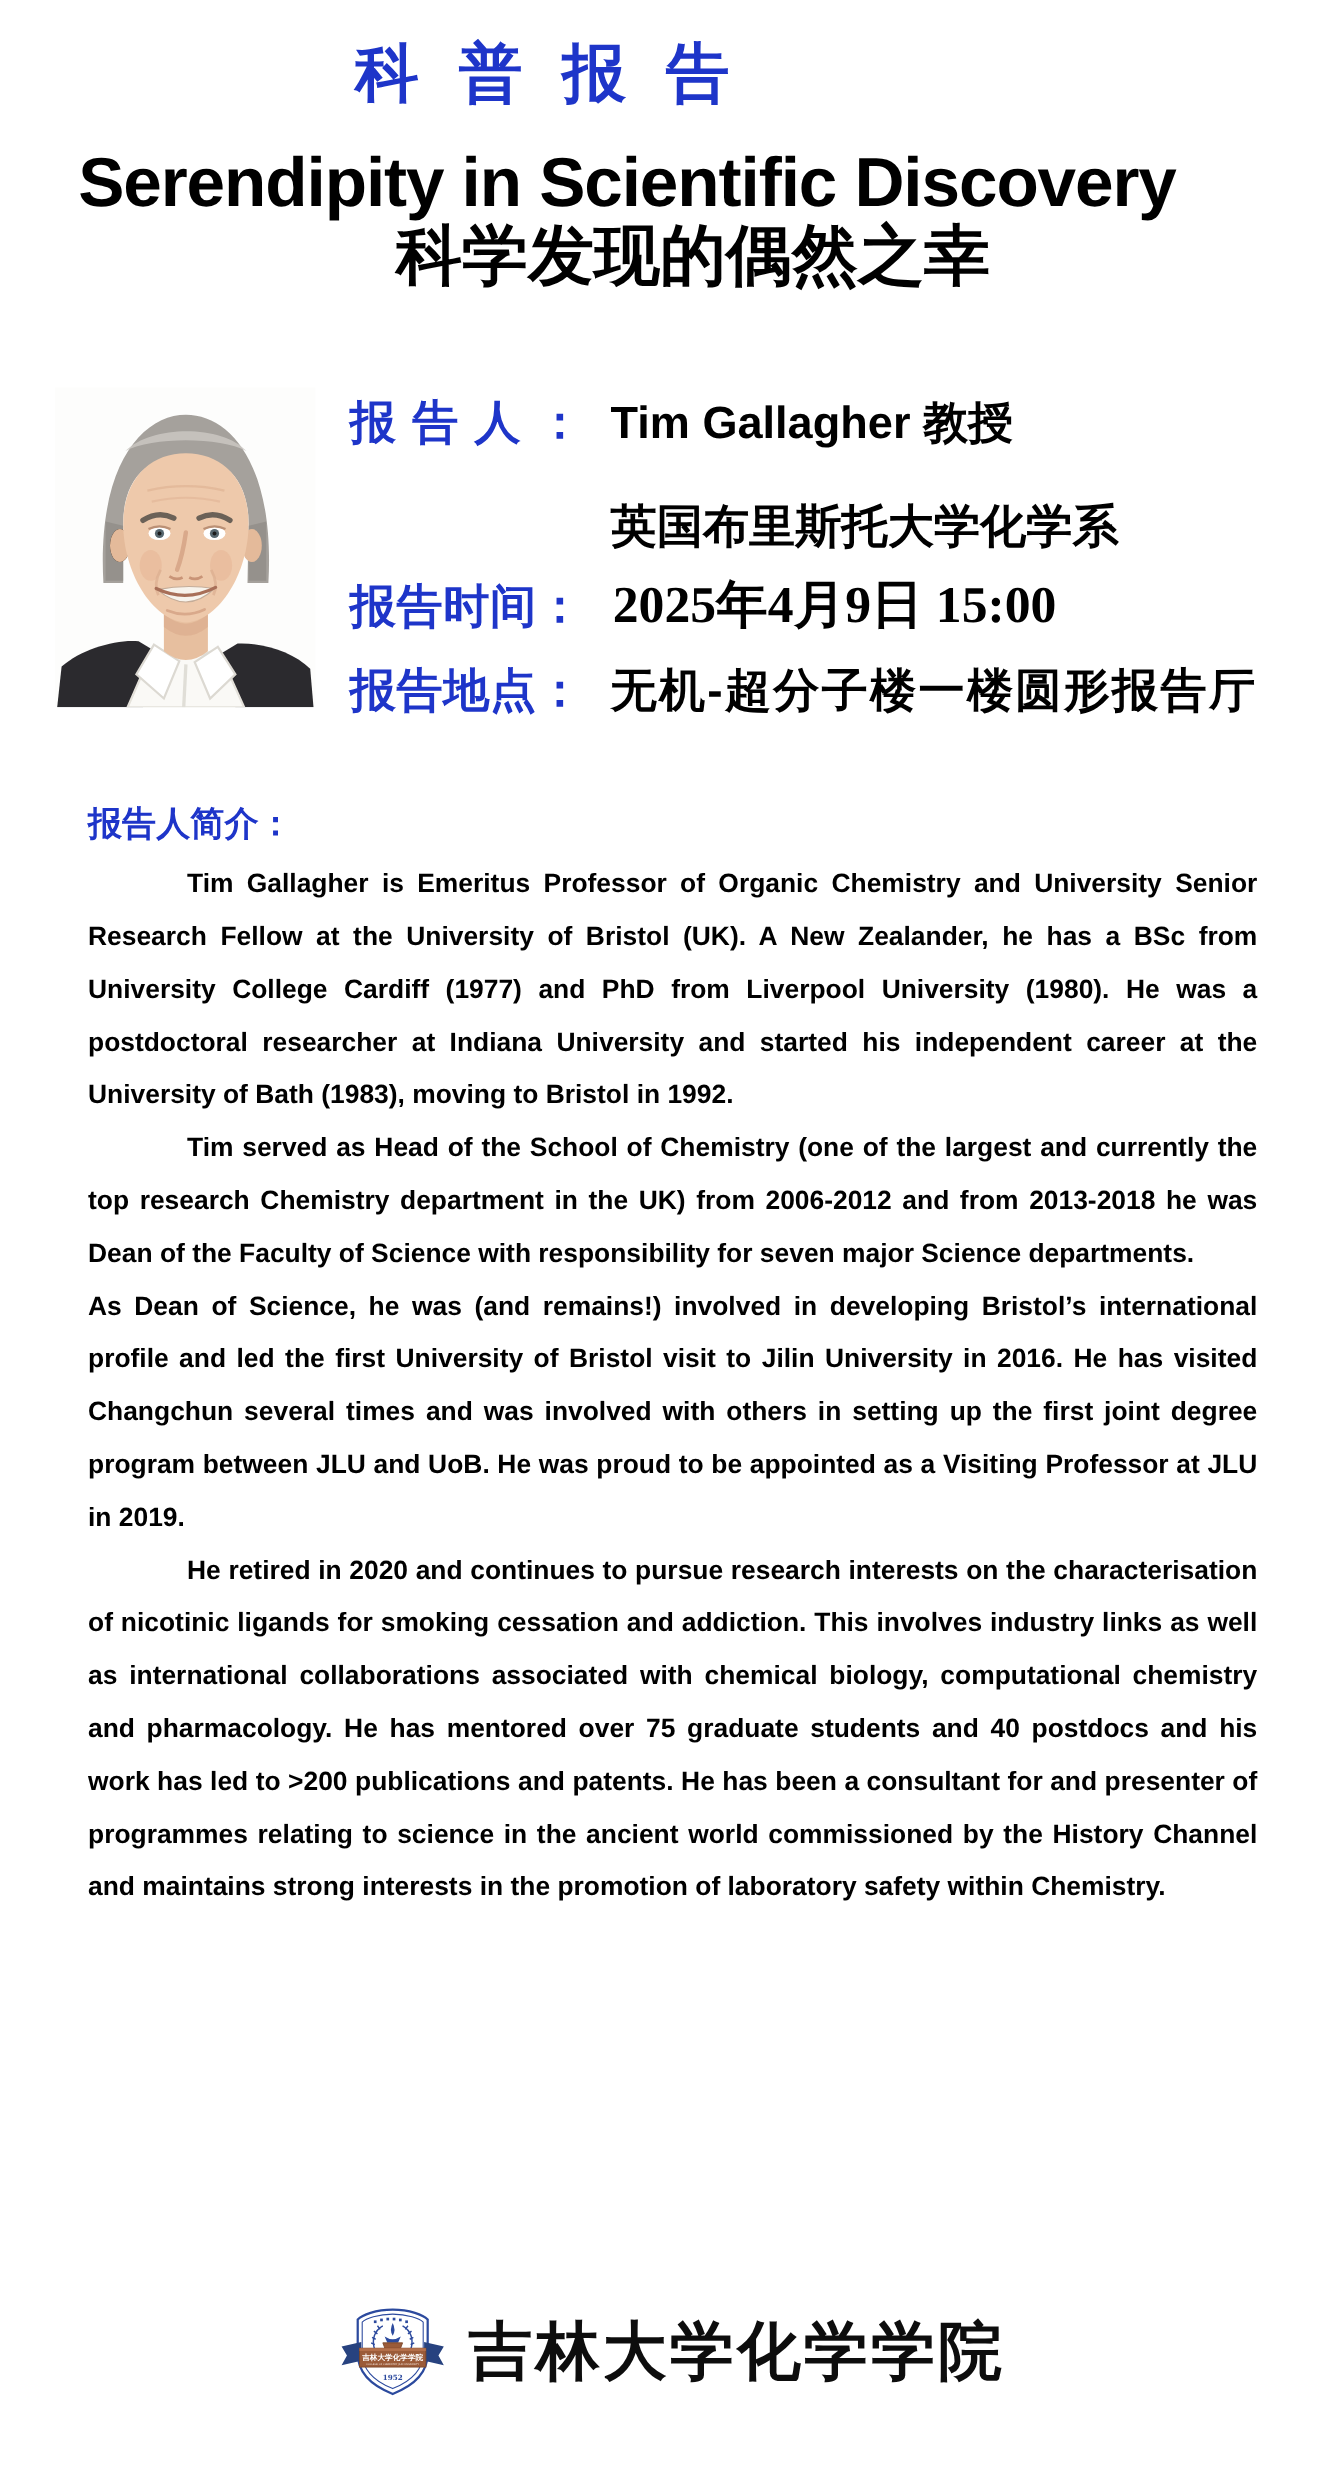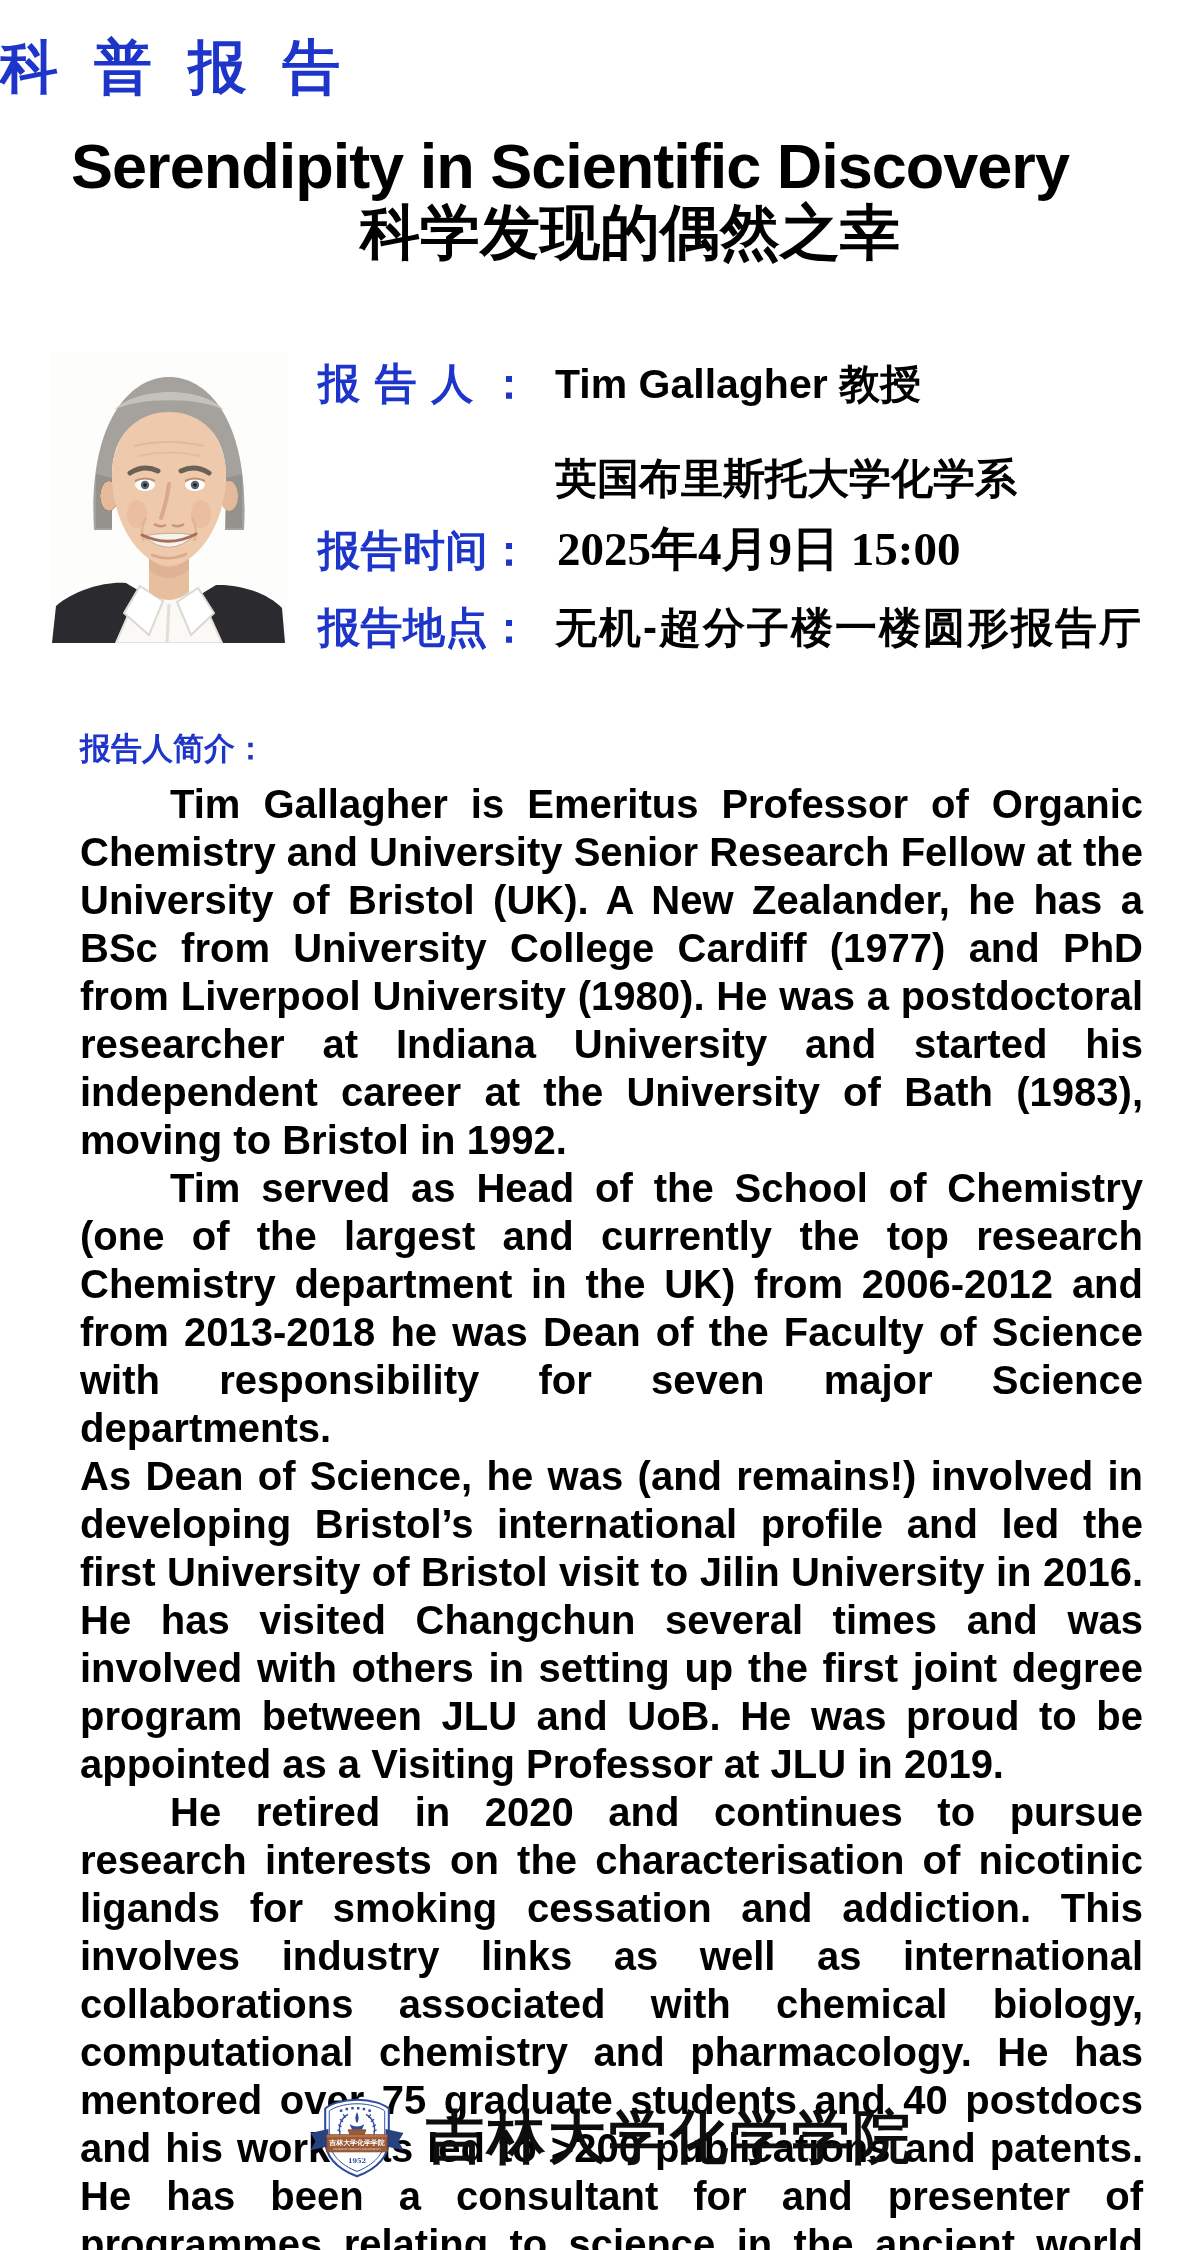--- a/index.html
+++ b/index.html
@@ -2,21 +2,21 @@
 <html><head>
 <meta charset="utf-8">
 <style>
   html,body{margin:0;padding:0;background:#ffffff;}
   .page{
     position:relative;width:1200px;height:2250px;background:#ffffff;overflow:hidden;
     font-family:"Liberation Sans","DejaVu Sans",sans-serif;color:#000;
   }
   
   .banner{
-    position:absolute;top:34px;left:0;width:996px;text-align:left;
+    position:absolute;top:34px;left:0;width:996px;text-align:center;
     font-size:58px;font-weight:bold;color:#1e35c9;letter-spacing:10px;line-height:1.15;
   }
   .title-en{
     position:absolute;top:132px;left:0;width:1140px;text-align:center;
     font-size:63px;font-weight:bold;color:#000;letter-spacing:-1px;line-height:1.1;
   }
   .title-cn{
     position:absolute;top:200px;left:0;width:1200px;text-align:center;
     font-size:60px;font-weight:bold;color:#000;line-height:1.1;padding-left:30px;
   }
@@ -33,21 +33,21 @@
   .info-row .value.venue{letter-spacing:2px;}
   .row-speaker{top:356px;}
   .row-affil{top:451px;left:555px;}
   .row-affil .value{margin-left:0;}
   .row-time{top:518px;}
   .row-venue{top:600px;}
   
   .bio{position:absolute;left:80px;top:726px;width:1063px;}
   .bio-heading{font-size:31px;font-weight:bold;color:#1e35c9;line-height:46px;margin:0 0 8px 0;}
   .bio p{
-    margin:0;font-size:40px;font-weight:bold;line-height:48px;color:#000;
+    margin:0;font-size:24px;font-weight:bold;line-height:48px;color:#000;
     text-align:justify;text-justify:inter-word;
   }
   .bio p.indent{text-indent:90px;}
   
   .footer{
     position:absolute;left:0;top:2088px;width:1200px;height:100px;
     display:flex;align-items:center;justify-content:center;gap:16px;padding-left:18px;box-sizing:border-box;
   }
   .org-name{
     font-family:"DejaVu Serif","Liberation Serif",serif;

